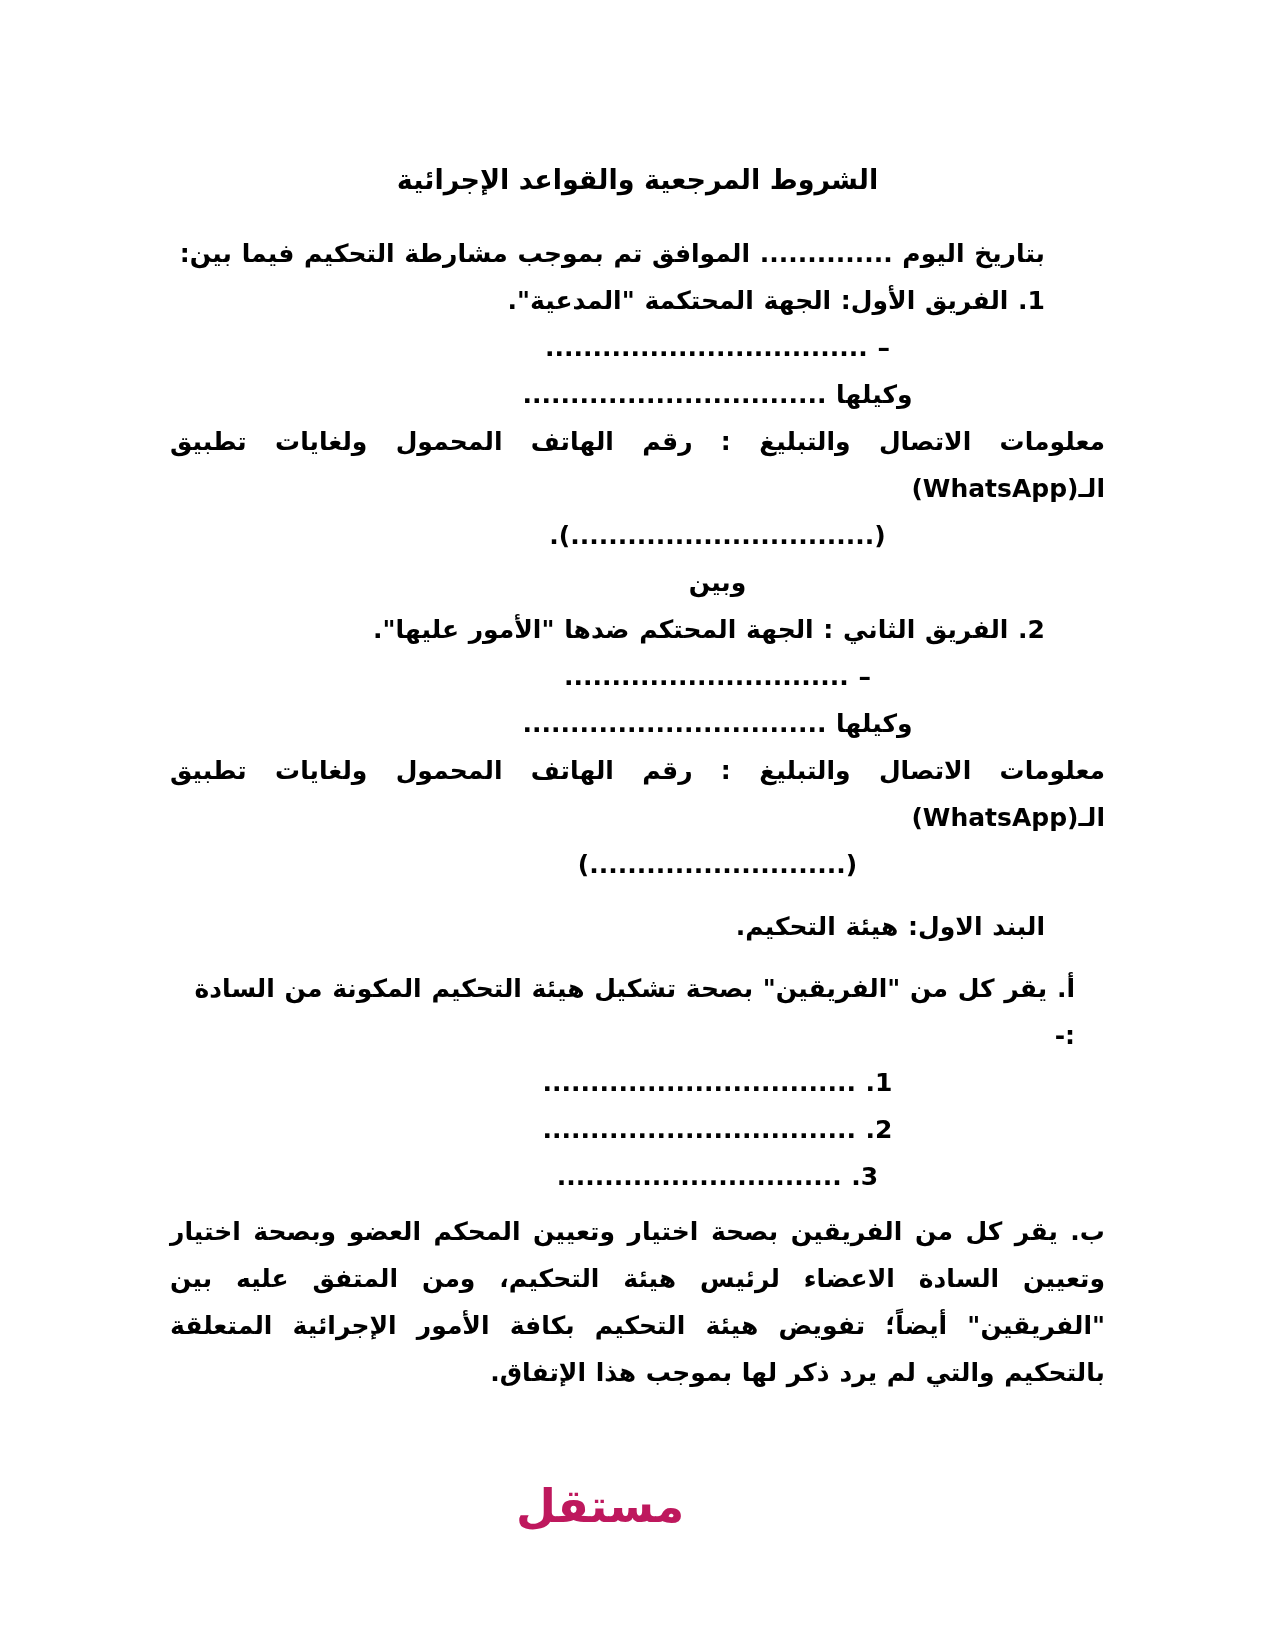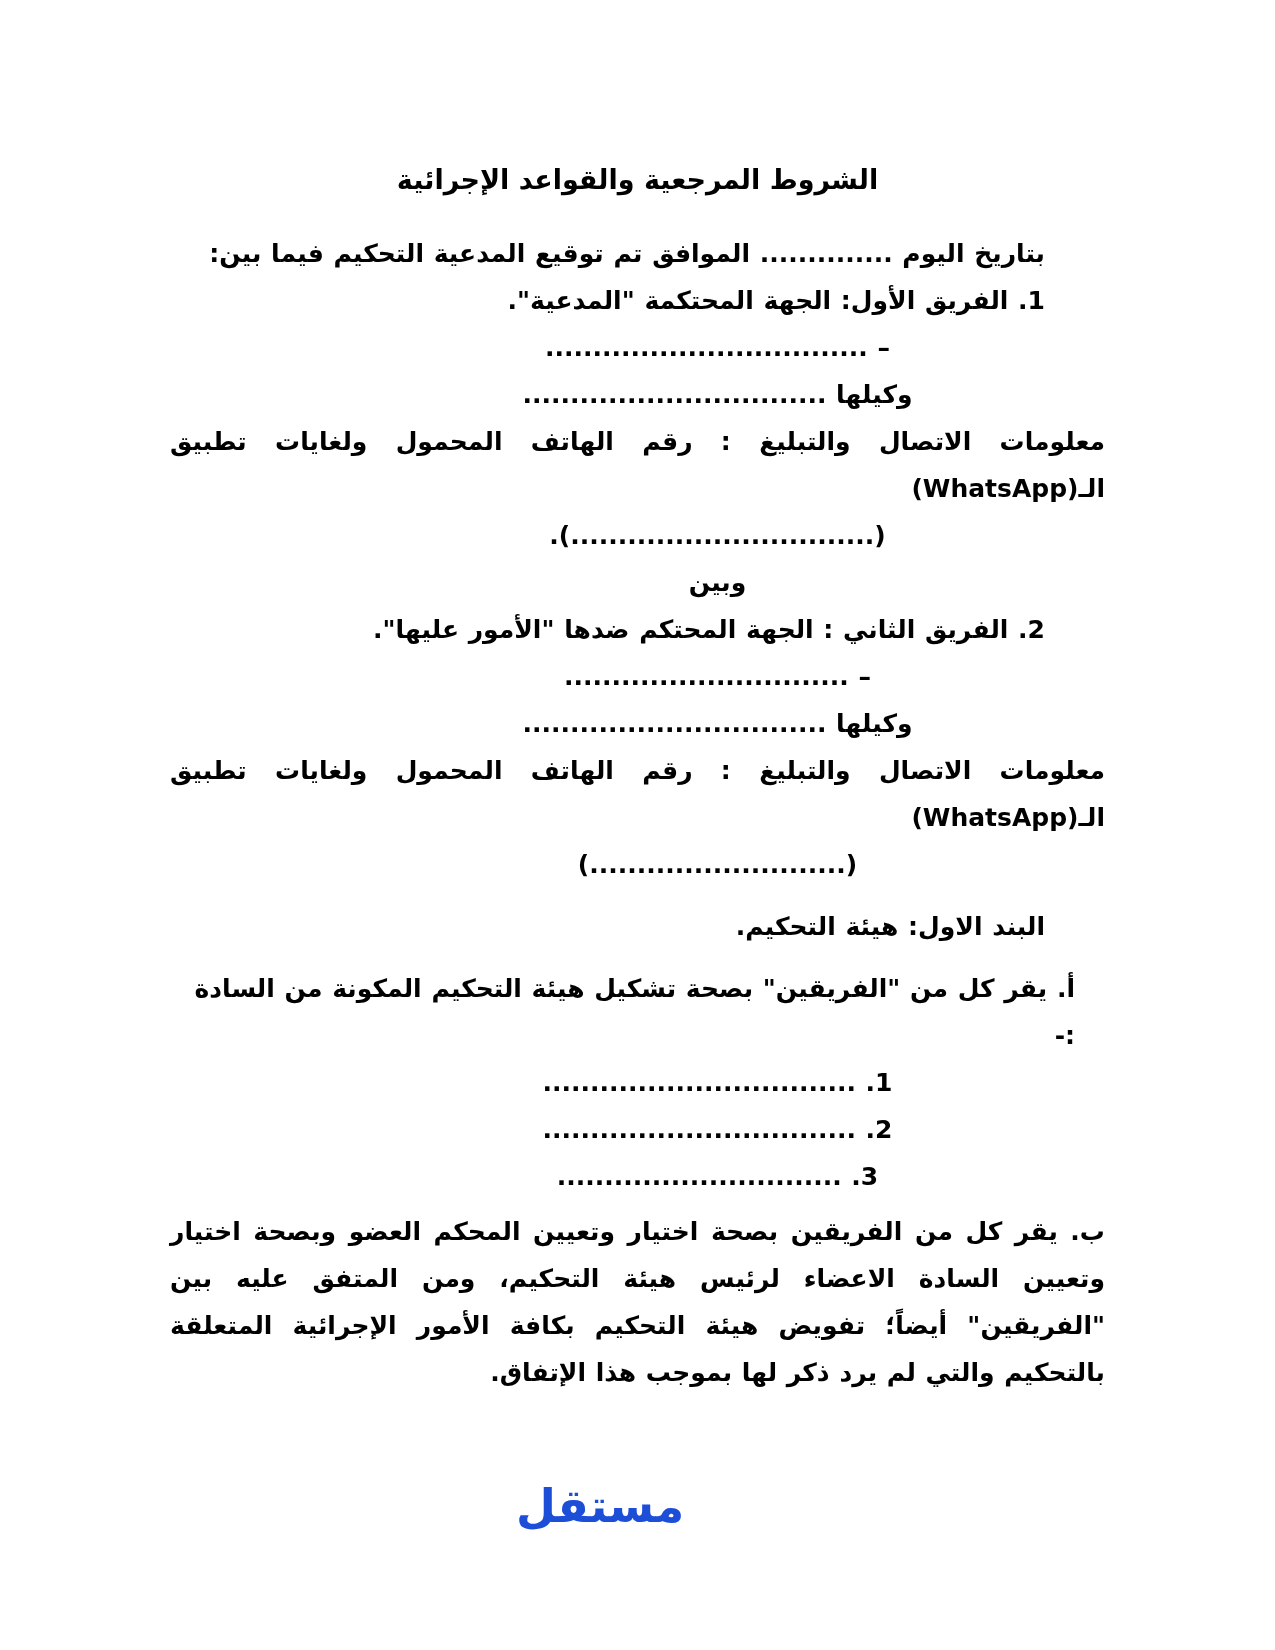--- a/index.html
+++ b/index.html
@@ -46,40 +46,40 @@
     position: absolute;
     top: 1478px;
     left: 0;
     right: 75px;
     text-align: center;
     user-select: none;
   }
   .wm-logo {
     font-size: 46px;
     font-weight: 700;
-    color: #1d4ed8;
+    color: #be185d;
     line-height: 1.25;
   }
   .wm-site {
     font-size: 20px;
     font-weight: 400;
     color: #a16207;
     letter-spacing: 0.5px;
     direction: ltr;
   }
 </style>
 </head>
 <body>
 
 <div class="page">
   <div class="content">
 
     <h1 class="title">الشروط المرجعية والقواعد الإجرائية</h1>
 
-    <p class="line indent-1">بتاريخ اليوم .............. الموافق تم توقيع المدعية التحكيم فيما بين:</p>
+    <p class="line indent-1">بتاريخ اليوم .............. الموافق تم بموجب مشارطة التحكيم فيما بين:</p>
 
     <section>
       <p class="line indent-1"><span>1.</span> <span>الفريق الأول: الجهة المحتكمة "المدعية".</span></p>
       <p class="line center-shift"><span>–</span> <span class="dots">..................................</span></p>
       <p class="line center-shift"><span>وكيلها</span> <span class="dots">................................</span></p>
       <p class="line stretch">معلومات الاتصال والتبليغ : رقم الهاتف المحمول ولغايات تطبيق الـ(WhatsApp)</p>
       <p class="line center-shift">(................................).</p>
     </section>
 
     <p class="line center-shift">وبين</p>

